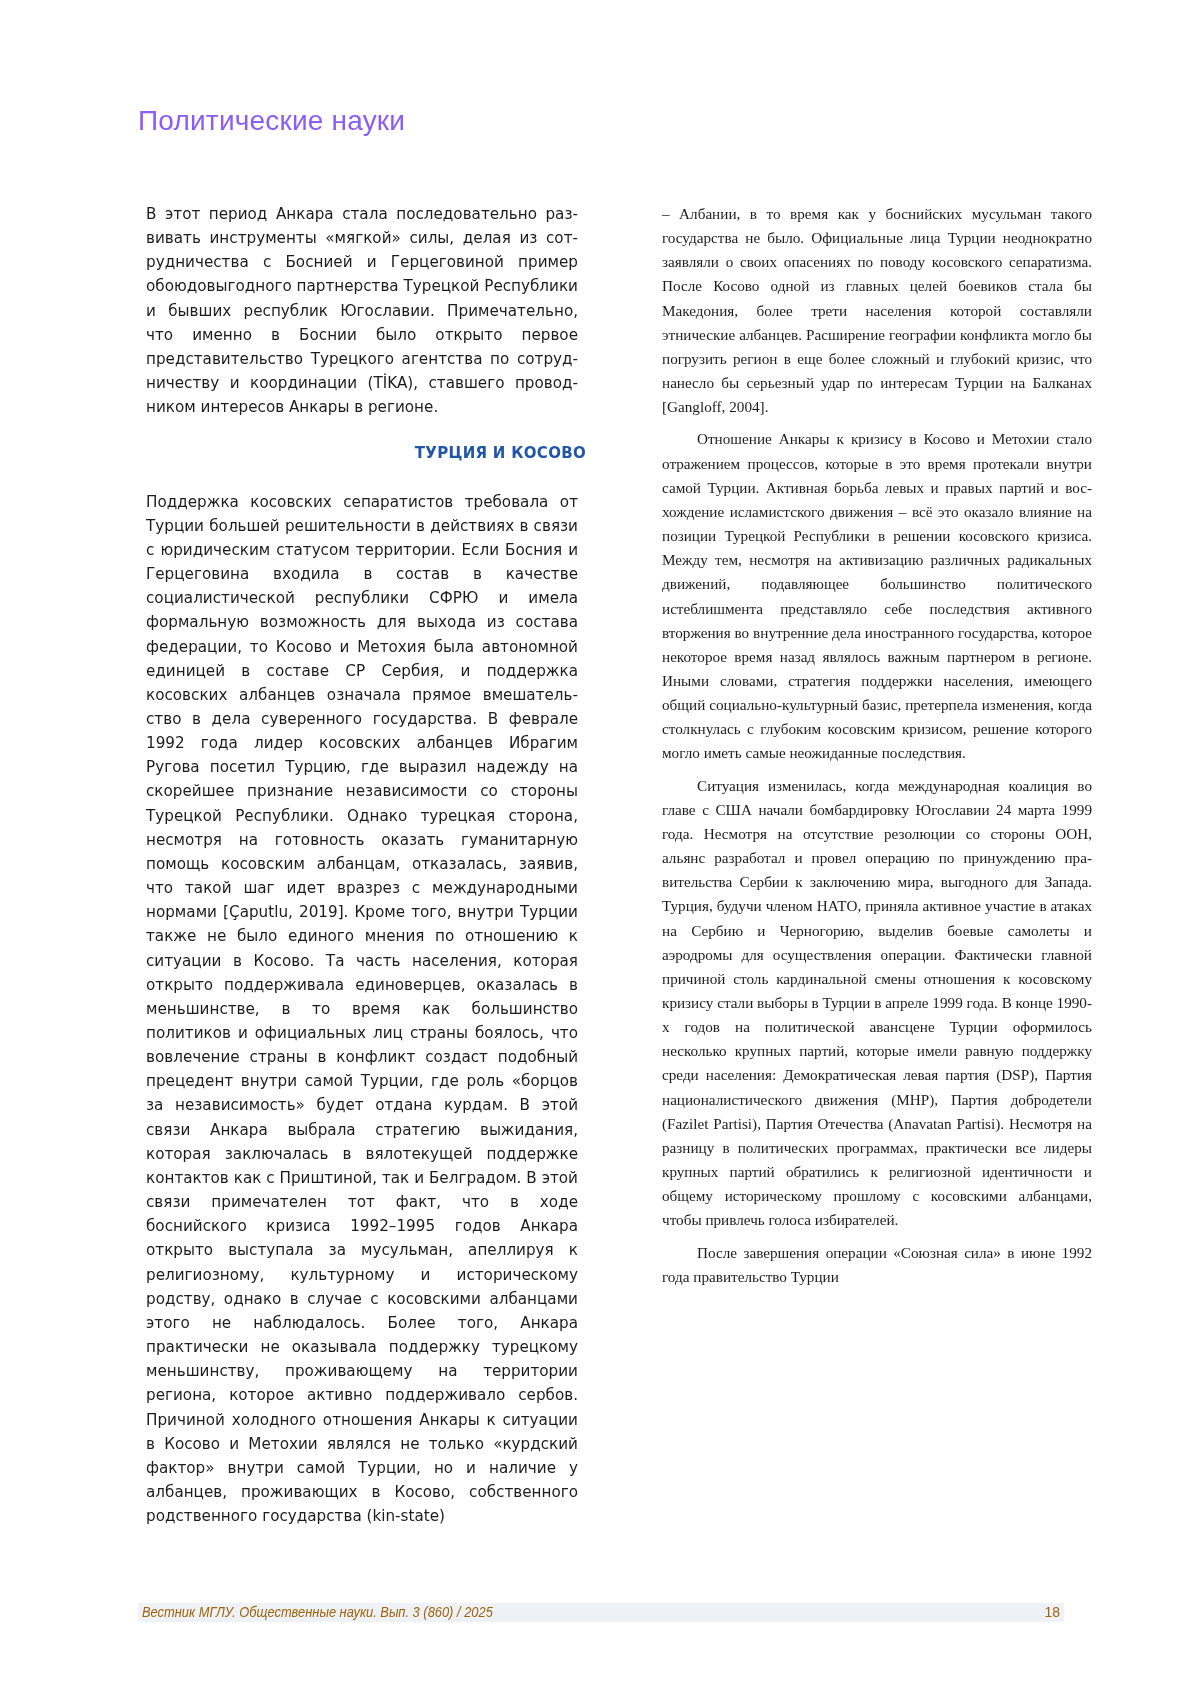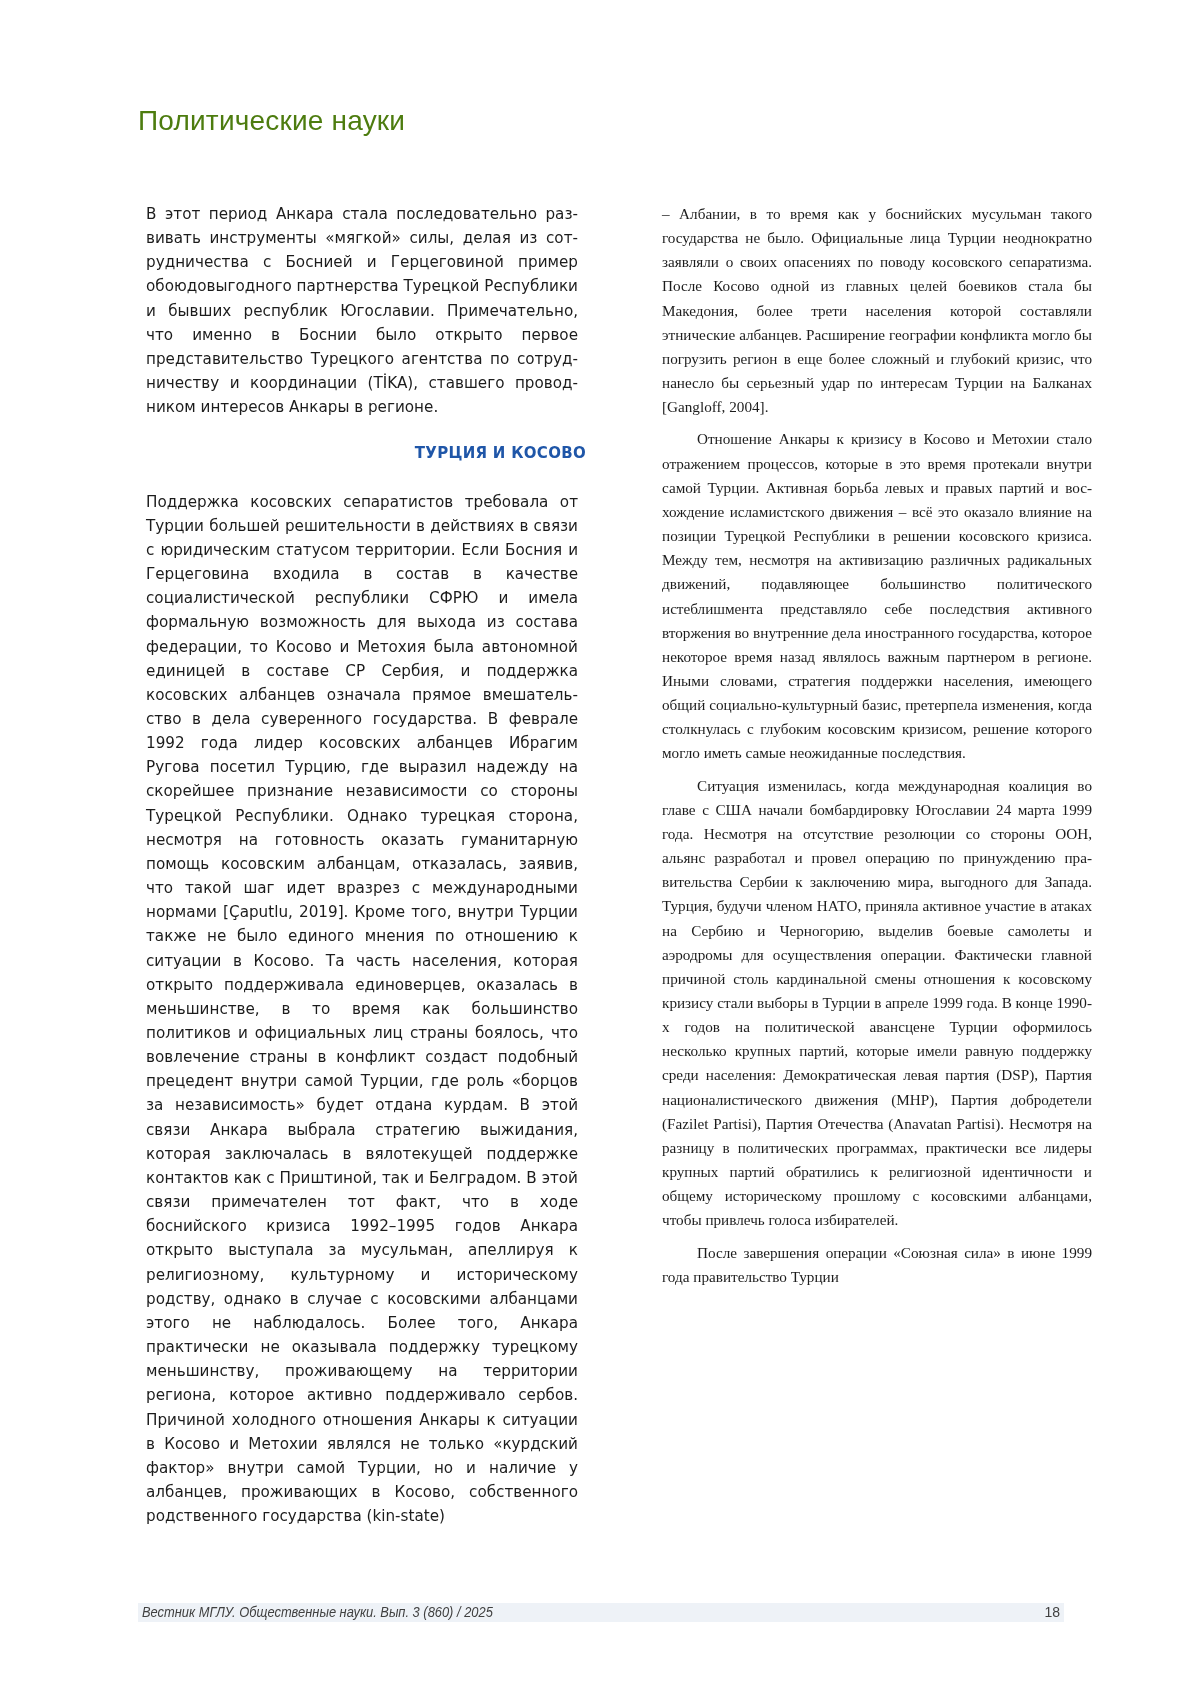--- a/index.html
+++ b/index.html
@@ -1,59 +1,59 @@
 <!DOCTYPE html>
 <html><head>
   <meta charset="utf-8">
   <style>
     html, body { margin: 0; padding: 0; background: #ffffff; }
     body { width: 1200px; height: 1697px; position: relative; overflow: hidden; }
     .section-title {
       position: absolute; left: 138px; top: 86px;
       font-family: "Liberation Sans", sans-serif;
-      font-size: 28px; color: #4d7c0f; font-weight: normal; letter-spacing: 0.2px;
+      font-size: 28px; color: #8b5cf6; font-weight: normal; letter-spacing: 0.2px;
     }
     .col {
       position: absolute; top: 194px; width: 448px;
       font-family: "DejaVu Sans", sans-serif;
       font-size: 15.2px; line-height: 24.15px; color: #1c1c1c;
       text-align: justify; hyphens: manual;
     }
     .col-left { left: 138px; }
     .col-right { left: 654px; width: 446px; font-family: Liberation Serif, serif; }
     .col p { margin: 8px; }
     .col p.indent { text-indent: 35px; }
     .subheading {
       font-family: "DejaVu Sans", sans-serif; font-weight: bold;
       color: #1f56a8; font-size: 15px; margin: 22px 0 24px 0 !important; letter-spacing: 0.3px;
       text-align: right;
     }
     .footer {
       position: absolute; left: 138px; top: 1603px; width: 926px; height: 19px;
       background: #eef2f7;
       font-family: "Liberation Sans", sans-serif; font-style: italic;
-      font-size: 14px; color: #404040; line-height: 19px;
+      font-size: 14px; color: #a16207; line-height: 19px;
     }
     .footer .journal { position: absolute; left: 4px; top: 0; transform: scaleX(0.92); transform-origin: left; }
     .footer .pagenum { position: absolute; right: 4px; top: 0; font-style: normal; }
   </style>
 </head>
 <body>
 
 <h1 class="section-title">Политические науки</h1>
 
 <div class="col col-left">
   <p>В этот период Анкара стала последовательно раз­вивать инструменты «мягкой» силы, делая из сот­рудничества с Боснией и Герцеговиной пример обоюдовыгодного партнерства Турецкой Респуб­лики и бывших республик Югославии. Примеча­тельно, что именно в Боснии было открыто первое представительство Турецкого агентства по сотруд­ничеству и координации (TİKA), ставшего провод­ником интересов Анкары в регионе.</p>
   <p class="subheading">ТУРЦИЯ И КОСОВО</p>
   <p>Поддержка косовских сепаратистов требовала от Турции большей решительности в действиях в связи с юридическим статусом территории. Если Босния и Герцеговина входила в состав в качестве социалистической республики СФРЮ и имела формальную возможность для выхода из состава федерации, то Косово и Метохия была автоном­ной единицей в составе СР Сербия, и поддержка косовских албанцев означала прямое вмешатель­ство в дела суверенного государства. В феврале 1992 года лидер косовских албанцев Ибрагим Ругова посетил Турцию, где выразил надежду на скорейшее признание независимости со стороны Турецкой Республики. Однако турецкая сторона, несмотря на готовность оказать гуманитарную помощь косовским албанцам, отказалась, заявив, что такой шаг идет вразрез с международны­ми нормами [Çaputlu, 2019]. Кроме того, внутри Турции также не было единого мнения по отно­шению к ситуации в Косово. Та часть населения, которая открыто поддерживала единоверцев, оказалась в меньшинстве, в то время как боль­шинство политиков и официальных лиц страны боялось, что вовлечение страны в конфликт соз­даст подобный прецедент внутри самой Турции, где роль «борцов за независимость» будет отдана курдам. В этой связи Анкара выбрала стратегию выжидания, которая заключалась в вялотекущей поддержке контактов как с Приштиной, так и Белградом. В этой связи примечателен тот факт, что в ходе боснийского кризиса 1992–1995 го­дов Анкара открыто выступала за мусульман, апеллируя к религиозному, культурному и исто­рическому родству, однако в случае с косовски­ми албанцами этого не наблюдалось. Более того, Анкара практически не оказывала поддержку турецкому меньшинству, проживающему на тер­ритории региона, которое активно поддерживало сербов. Причиной холодного отношения Анкары к ситуации в Косово и  Метохии являлся не толь­ко «курдский фактор» внутри самой Турции, но и наличие у албанцев, проживающих в Косово, соб­ственного родственного государства (kin-state)</p>
 </div>
 
 <div class="col col-right">
   <p>– Албании, в то время как у боснийских мусуль­ман такого государства не было. Официальные лица Турции неоднократно заявляли о своих опа­сениях по поводу косовского сепаратизма. После Косово одной из главных целей боевиков стала бы Македония, более трети населения которой составляли этнические албанцев. Расширение ге­ографии конфликта могло бы погрузить регион в еще более сложный и глубокий кризис, что на­несло бы серьезный удар по интересам Турции на Балканах [Gangloff, 2004].</p>
   <p class="indent">Отношение Анкары к кризису в Косово и Метохии стало отражением процессов, кото­рые в это время протекали внутри самой Турции. Активная борьба левых и правых партий и вос­хождение исламистского движения – всё это ока­зало влияние на позиции Турецкой Республики в решении косовского кризиса. Между тем, несмо­тря на активизацию различных радикальных дви­жений, подавляющее большинство политического истеблишмента представляло себе последствия активного вторжения во внутренние дела ино­странного государства, которое некоторое вре­мя назад являлось важным партнером в регионе. Иными словами, стратегия поддержки населения, имеющего общий социально-культурный базис, претерпела изменения, когда столкнулась с глубо­ким косовским кризисом, решение которого могло иметь самые неожиданные последствия.</p>
   <p class="indent">Ситуация изменилась, когда международная коалиция во главе с США начали бомбардировку Югославии 24 марта 1999 года. Несмотря на отсут­ствие резолюции со стороны ООН, альянс разра­ботал и провел операцию по принуждению пра­вительства Сербии к заключению мира, выгодного для Запада. Турция, будучи членом НАТО, приняла активное участие в атаках на Сербию и Черного­рию, выделив боевые самолеты и аэродромы для осуществления операции. Фактически главной причиной столь кардинальной смены отноше­ния к косовскому кризису стали выборы в Турции в апреле 1999 года. В конце 1990-х годов на поли­тической авансцене Турции оформилось несколько крупных партий, которые имели равную поддерж­ку среди населения: Демократическая левая пар­тия (DSP), Партия националистического движения (MHP), Партия добродетели (Fazilet Partisi), Партия Отечества (Anavatan Partisi). Несмотря на разницу в политических программах, практически все ли­деры крупных партий обратились к религиозной идентичности и общему историческому прошлому с косовскими албанцами, чтобы привлечь голоса избирателей.</p>
-  <p class="indent">После завершения операции «Союзная сила» в июне 1999 года правительство Турции</p>
+  <p class="indent">После завершения операции «Союзная сила» в июне 1992 года правительство Турции</p>
 </div>
 
 <div class="footer">
   <span class="journal">Вестник МГЛУ. Общественные науки. Вып. 3 (860) / 2025</span>
   <span class="pagenum">18</span>
 </div>
 
 </body></html>

